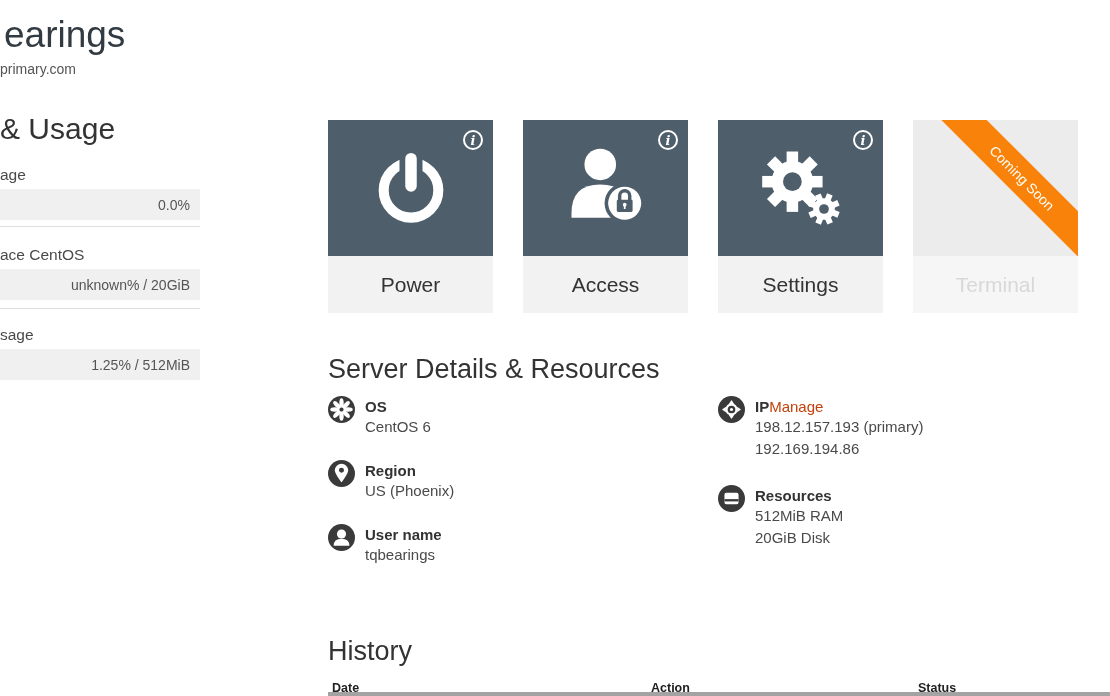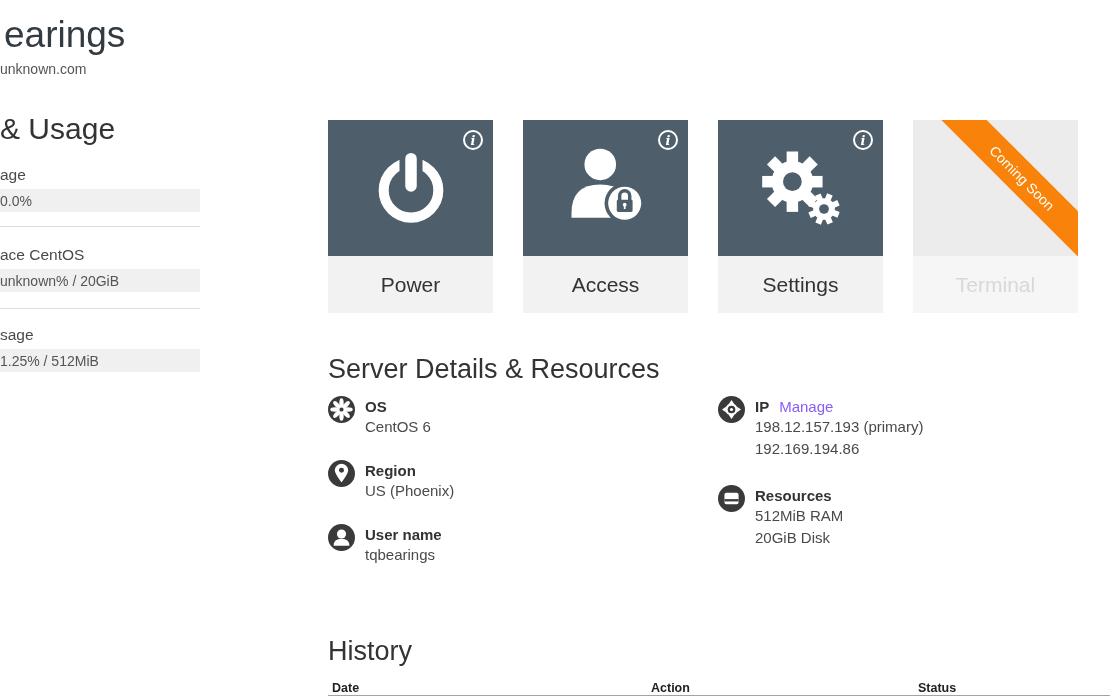--- a/index.html
+++ b/index.html
@@ -23,23 +23,23 @@
     font-size:14px; color:#555;
   }
 
   
   .usage-heading {
     position:absolute; left:0px; top:112px;
     font-size:30px; font-weight:300; color:#333;
   }
   .meter-label { position:absolute; left:0; font-size:15.5px; color:#4a4a4a; }
   .meter-bar {
-    position:absolute; left:0; width:200px; height:23px;
+    position:absolute; left:0; width:200px; height:31px;
     background:#f0f0f0;
-    display:flex; align-items:center; 
+    display:flex; align-items:center; justify-content:flex-end;
     padding-right:10px; font-size:14px; color:#555;
   }
   .rail-divider { position:absolute; left:0; width:200px; height:1px; background:#ddd; }
 
   
   .tiles { position:absolute; left:328px; top:120px; display:flex; gap:30px; }
   .tile { width:165px; }
   .tile-body {
     position:relative; width:165px; height:136px;
     background:#4e5e6b;
@@ -72,34 +72,34 @@
   .section-heading {
     position:absolute; left:328px;
     font-size:27px; font-weight:300; color:#333;
   }
   .details-col { position:absolute; width:380px; }
   .detail-item { display:flex; margin-bottom:22px; }
   .detail-icon { width:27px; height:27px; flex:0 0 27px; }
   .detail-text { margin-left:10px; padding-top:1px; }
   .detail-label { font-size:15px; font-weight:bold; color:#333; line-height:19px; }
   .detail-value { font-size:15px; color:#4a4a4a; line-height:22px; }
-  .manage-link { font-size:15px; font-weight:normal; color:#8b5cf6; text-decoration:none; margin-left:10px; cursor:pointer; }
-
-  
-  .history-header-row { position:absolute; left:328px; top:681px; width:782px; height:15px; border-bottom:1px solid #a3a3a3; }
+  .manage-link { font-size:15px; font-weight:normal; color:#c2410c; text-decoration:none; cursor:pointer; }
+
+  
+  .history-header-row { position:absolute; left:328px; top:681px; width:782px; height:15px; border-bottom:4px solid #a3a3a3; }
   .history-col { position:absolute; top:0; font-size:12.5px; font-weight:bold; color:#222; }
   .col-date   { left:4px; }
   .col-action { left:323px; }
   .col-status { left:590px; }
 </style>
 </head>
 <body>
 
 <div class="page-title">earings</div>
-<div class="page-subtitle">unknown.com</div>
+<div class="page-subtitle">primary.com</div>
 
 <div class="usage-heading">&amp; Usage</div>
 
 <div class="meter-label" style="top:166px">age</div>
 <div class="meter-bar" style="top:189px">
   <span>0.0%</span>
 </div>
 <div class="rail-divider" style="top:226px"></div>
 
 <div class="meter-label" style="top:246px">ace CentOS</div>

